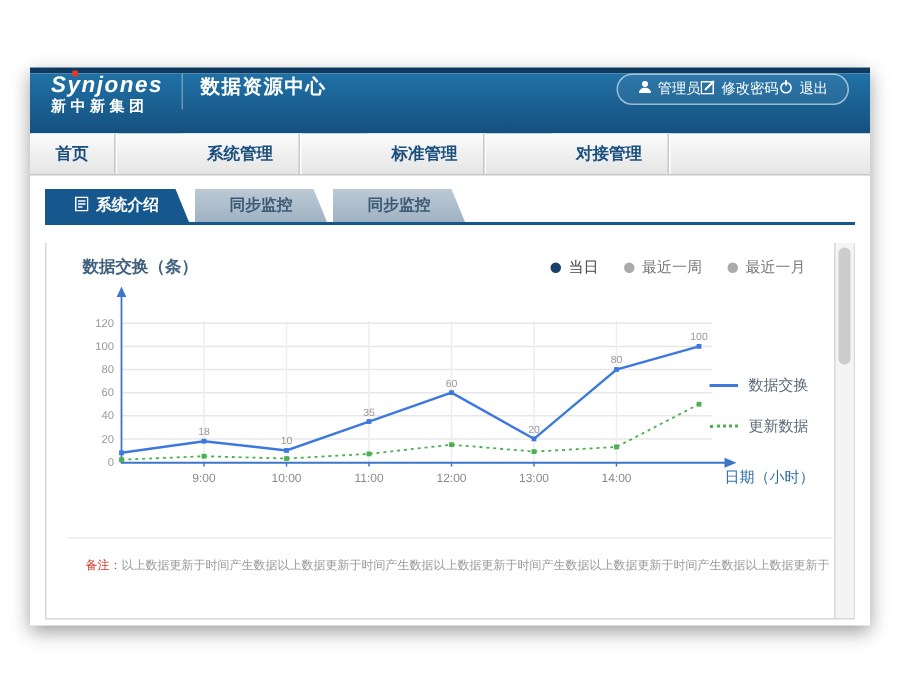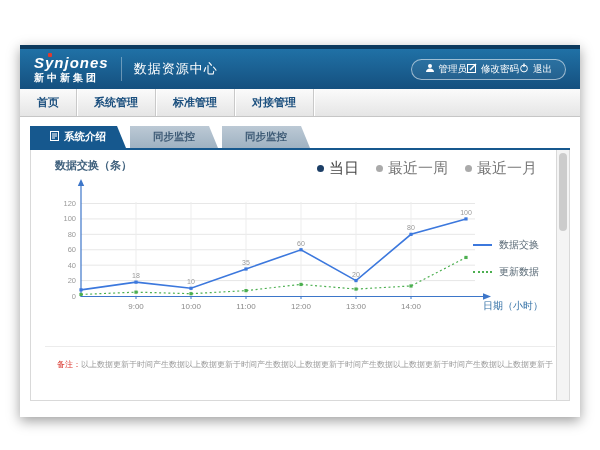--- a/index.html
+++ b/index.html
@@ -1,47 +1,47 @@
 <!DOCTYPE html>
 <html><head>
 <meta charset="utf-8">
 <style>
   html,body{margin:0;padding:0;width:600px;height:450px;background:#ffffff;overflow:hidden;
     font-family:"Liberation Sans","DejaVu Sans",sans-serif;}
   .app{position:absolute;left:20px;top:45px;width:560px;height:372px;background:#ffffff;
     box-shadow:0 4px 12px rgba(0,0,0,0.38);}
   
   .top-strip{height:4px;background:#0d3a5e;}
-  .header{height:40px;background:linear-gradient(#2071a6,#15507f);display:flex;align-items:center;}
+  .header{height:40px;background:linear-gradient(#2071a6,#15507f);display:flex;align-items:flex-start;}
   .logo{margin-left:14px;position:relative;color:#fff;line-height:1;}
   .logo .en{font-size:15px;font-weight:bold;font-style:italic;letter-spacing:1px;}
   .logo .red-mark{position:absolute;left:14px;top:-2px;width:4px;height:4px;background:#e03a2f;border-radius:1px;}
   .logo .cn{font-size:10px;font-weight:bold;letter-spacing:3px;margin-top:3px;}
   .header-divider{width:1px;height:24px;background:rgba(255,255,255,0.35);margin:0 12px;}
-  .app-title{color:#fff;font-size:13px;letter-spacing:1px;}
+  .app-title{color:#fff;font-size:13px;letter-spacing:1px;font-weight:bold;}
   .header-spacer{flex:1;}
   .user-pill{margin-right:14px;display:flex;align-items:center;border:1px solid rgba(255,255,255,0.55);
     border-radius:12px;padding:3px 13px;background:rgba(255,255,255,0.06);}
   .pill-item{display:flex;align-items:center;gap:4px;color:#fff;font-size:9.5px;cursor:pointer;}
   
-  .nav{height:27px;background:linear-gradient(#fbfbfb,#e5e5e5);border-bottom:1px solid #c6c6c6;display:flex;}
+  .nav{height:27px;background:linear-gradient(#fbfbfb,#e5e5e5);border-bottom:1px solid #c6c6c6;display:flex;gap:44px;}
   .nav-item{padding:0 17px;display:flex;align-items:center;font-size:11px;font-weight:bold;color:#1b4f7e;
     border-right:1px solid #c9c9c9;box-shadow:1px 0 0 #ffffff;cursor:pointer;}
   
   .tab-strip{margin:9px 10px 0 10px;height:22px;border-bottom:2px solid #16588e;display:flex;align-items:flex-end;}
   .tab{height:22px;display:flex;align-items:center;justify-content:center;gap:5px;font-size:10.5px;font-weight:bold;
     clip-path:polygon(0 0,calc(100% - 9px) 0,100% 100%,0 100%);cursor:pointer;margin-top:10px;}
   .tab.active{width:96px;background:#16588e;color:#ffffff;}
   .tab.inactive{width:88px;background:linear-gradient(#bcc9d5,#9fb2c2);color:#3d5a75;margin-left:4px;}
   
-  .panel{margin:0 10px;height:250px;background:#fff;border:1px solid #d9d9d9;border-top:none;position:relative;}
+  .panel{margin:12px 10px;height:250px;background:#fff;border:1px solid #d9d9d9;border-top:none;position:relative;}
   .chart-section{position:relative;height:196px;}
   .y-axis-title{position:absolute;left:24px;top:8px;font-size:11px;font-weight:bold;color:#41627e;}
   .radio-group{position:absolute;right:32px;top:9px;display:flex;gap:17px;align-items:center;}
-  .radio-item{display:flex;align-items:center;gap:5px;font-size:15px;color:#777;cursor:pointer;}
+  .radio-item{display:flex;align-items:center;gap:5px;font-size:10px;color:#777;cursor:pointer;}
   .radio-dot{width:7px;height:7px;border-radius:50%;background:#aaaaaa;}
   .radio-item.selected .radio-dot{background:#1c3e66;}
   .radio-item.selected{color:#444;}
   .chart-svg{position:absolute;left:16px;top:26px;}
   svg text{font-family:"Liberation Sans","DejaVu Sans",sans-serif;}
   .legend{position:absolute;right:30px;top:88px;display:flex;flex-direction:column;gap:13px;}
   .legend-item{display:flex;align-items:center;gap:7px;font-size:10px;color:#5b6b77;}
   .swatch-line{width:19px;height:0;border-top:2px solid #3c78dd;}
   .swatch-dotted{width:19px;height:0;border-top:2px dotted #4caf50;}
   .x-axis-title{position:absolute;right:26px;top:149px;font-size:10px;font-weight:normal;color:#2e6da4;}

